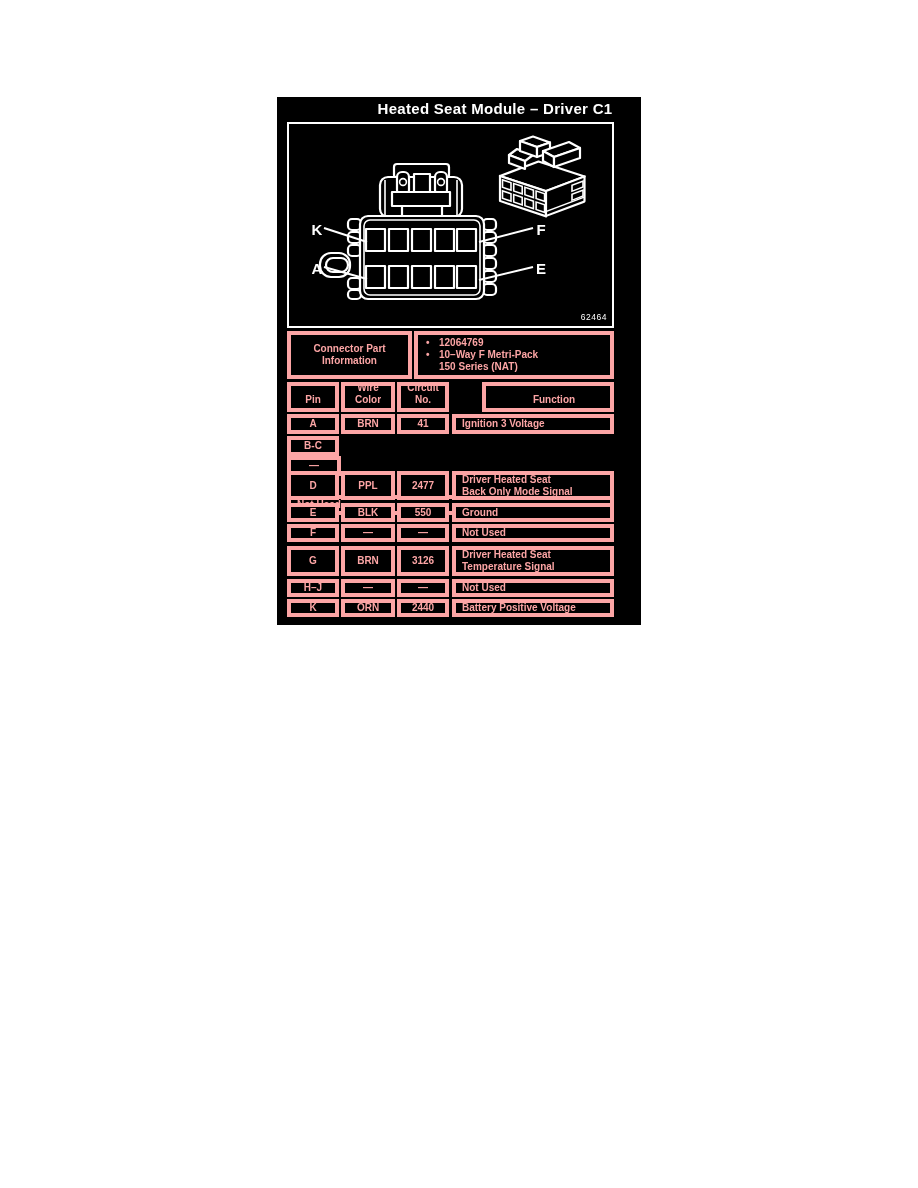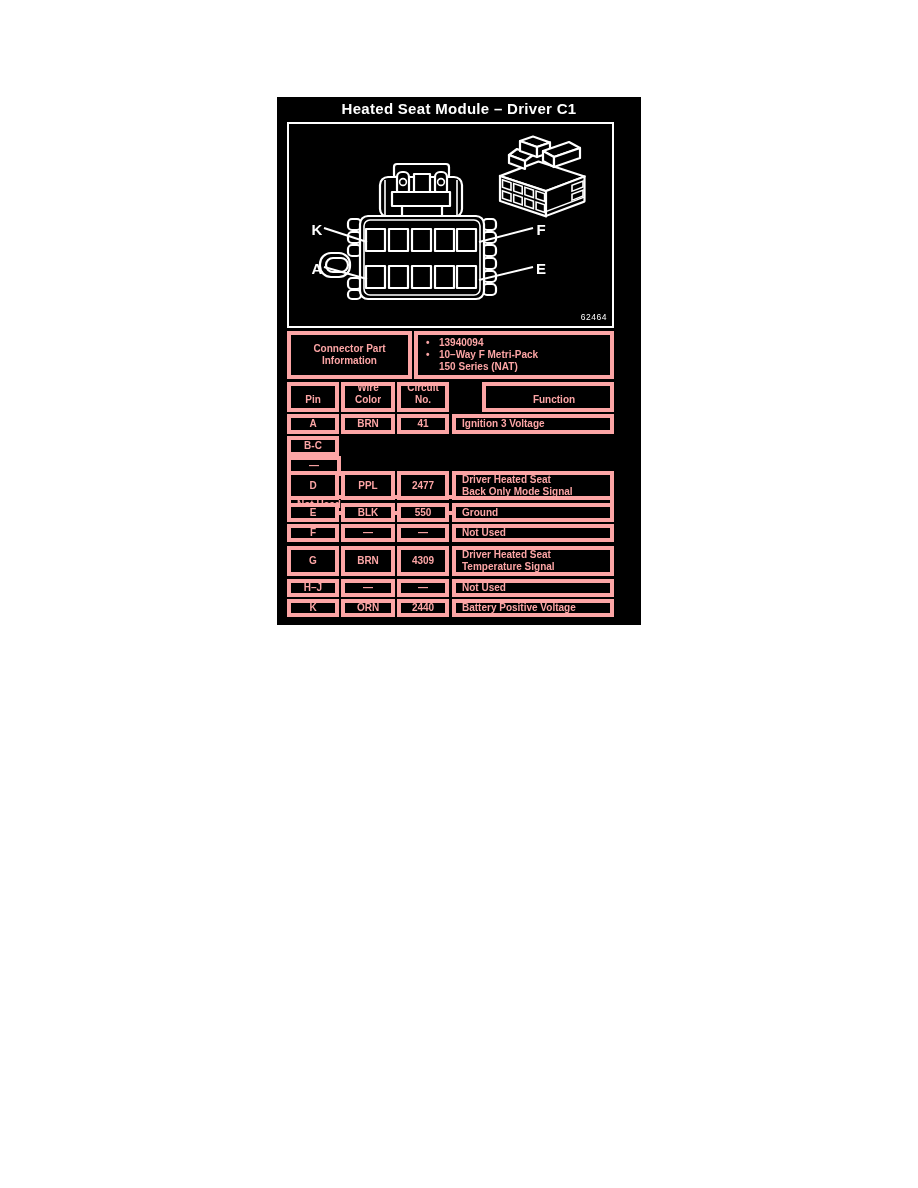--- a/index.html
+++ b/index.html
@@ -6,21 +6,21 @@
   body{
     width:918px;height:1188px;background:#ffffff;position:relative;
     font-family:"Liberation Sans", sans-serif;
   }
   .panel{
     position:absolute;left:277px;top:97px;width:364px;height:528px;
     background:#000000;color:#ffffff;
   }
   .panel-title{
     position:absolute;left:0;top:3px;width:100%;text-align:center;
-    font-size:15px;font-weight:bold;letter-spacing:.3px;white-space:nowrap;
+    font-size:15px;font-weight:bold;letter-spacing:.3px;white-space:nowrap;padding-left:36px;
   }
   .diagram-frame{
     position:absolute;left:10px;top:25px;width:327px;height:206px;
     border:2px solid #ffffff;box-sizing:border-box;background:#000;
   }
   .diagram-frame svg{display:block;width:323px;height:202px;}
   svg .ln{stroke:#ffffff;stroke-width:2.2;fill:#000000;stroke-linejoin:round;}
   svg .thin{stroke:#ffffff;stroke-width:1.6;fill:none;}
   svg .leader{stroke:#ffffff;stroke-width:2;fill:none;}
   svg text{fill:#ffffff;font-family:"Liberation Sans",sans-serif;font-weight:bold;}
@@ -171,21 +171,21 @@
   </div>
 
   <div class="info-table">
 
     <div class="trow row-partinfo">
       <div class="cell c-pi-label">Connector Part
 Information</div>
       <div class="cell c-pi-val">
         <div class="bullet-item">
           <span class="bullet">•</span>
-          <span class="btext">13940094</span>
+          <span class="btext">12064769</span>
         </div>
         <div class="bullet-item">
           <span class="bullet">•</span>
           <span class="btext">10–Way F Metri-Pack
 150 Series (NAT)</span>
         </div>
       </div>
     </div>
 
     <div class="trow row-header">
@@ -224,21 +224,21 @@
     </div>
     <div class="trow r5">
       <div class="cell c-pin">F</div>
       <div class="cell c-wire">—</div>
       <div class="cell c-circ">—</div>
       <div class="cell c-func">Not Used</div>
     </div>
     <div class="trow r6">
       <div class="cell c-pin">G</div>
       <div class="cell c-wire">BRN</div>
-      <div class="cell c-circ">4309</div>
+      <div class="cell c-circ">3126</div>
       <div class="cell c-func">Driver Heated Seat
 Temperature Signal</div>
     </div>
     <div class="trow r7">
       <div class="cell c-pin">H–J</div>
       <div class="cell c-wire">—</div>
       <div class="cell c-circ">—</div>
       <div class="cell c-func">Not Used</div>
     </div>
     <div class="trow r8">

